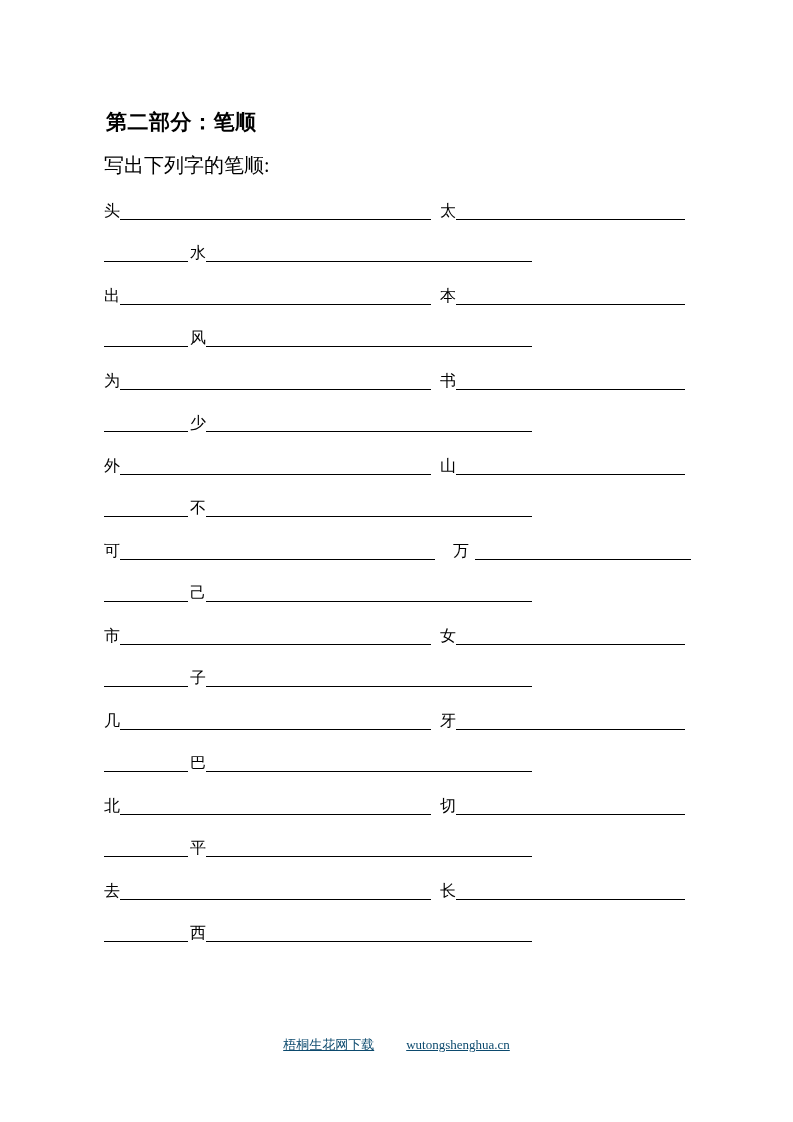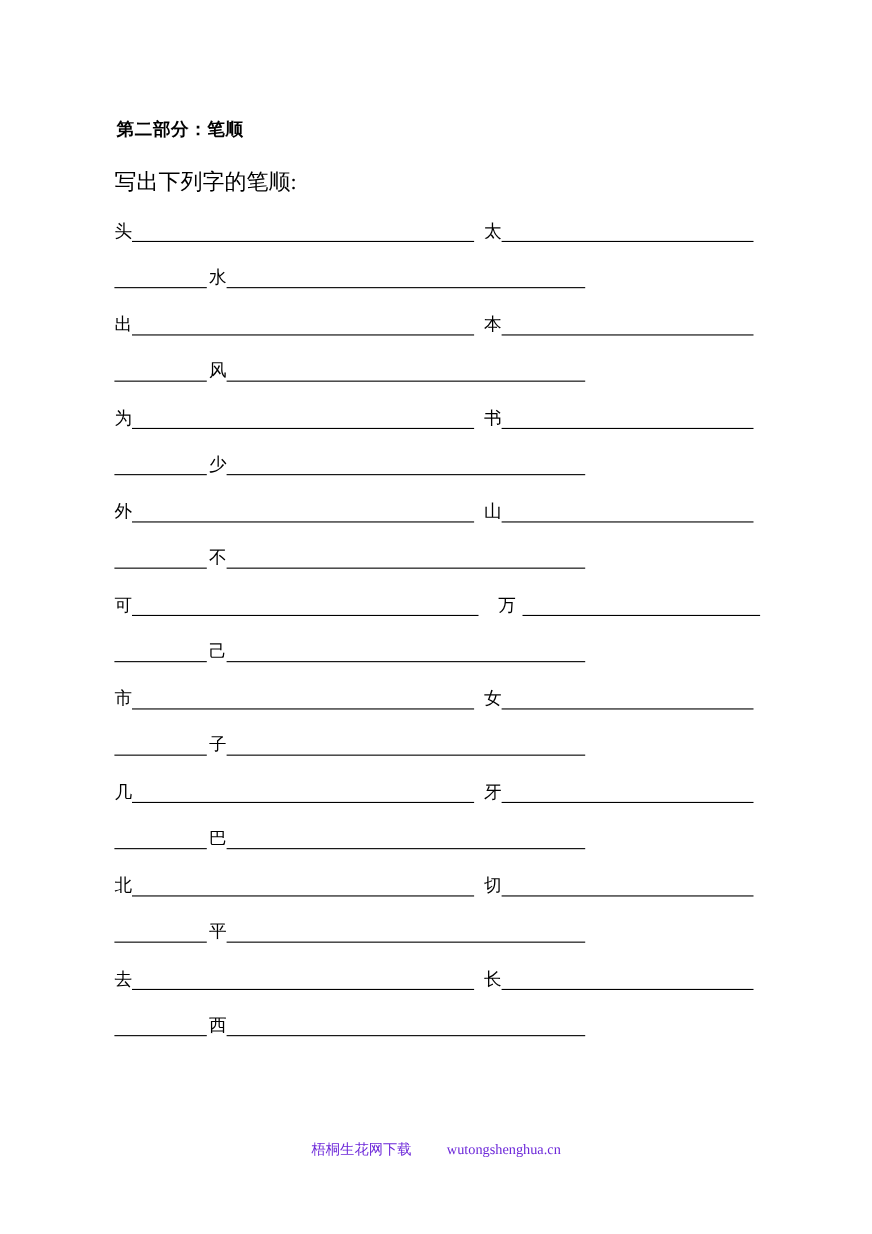--- a/index.html
+++ b/index.html
@@ -13,21 +13,21 @@
     height: 1122px;
     background: #ffffff;
     color: #000000;
     font-family: "Liberation Serif", "DejaVu Serif", serif;
     overflow: hidden;
   }
   .section-title {
     position: absolute;
     left: 106px;
     top: 108px;
-    font-size: 16px;
+    font-size: 21px;
     font-weight: bold;
     letter-spacing: 0.5px;
     white-space: pre;
   }
   .instruction {
     position: absolute;
     left: 104px;
     top: 152px;
     font-size: 20px;
     white-space: pre;
@@ -67,21 +67,22 @@
   .row.indent .line0 { width: 84px; }
   .row.indent .char { margin-left: 2px; }
   .row.indent .line2 { width: 326px; }
   .footer {
     position: absolute;
     left: 0;
     right: 0;
     top: 1036px;
     text-align: center;
     font-size: 13px;
-    color: #6d28d9;
+    color: #0c4a6e;
+    text-decoration: underline;
   }
   .footer .site-url {
     margin-left: 32px;
   }
 </style>
 </head>
 <body>
 
 <div class="page">
 

